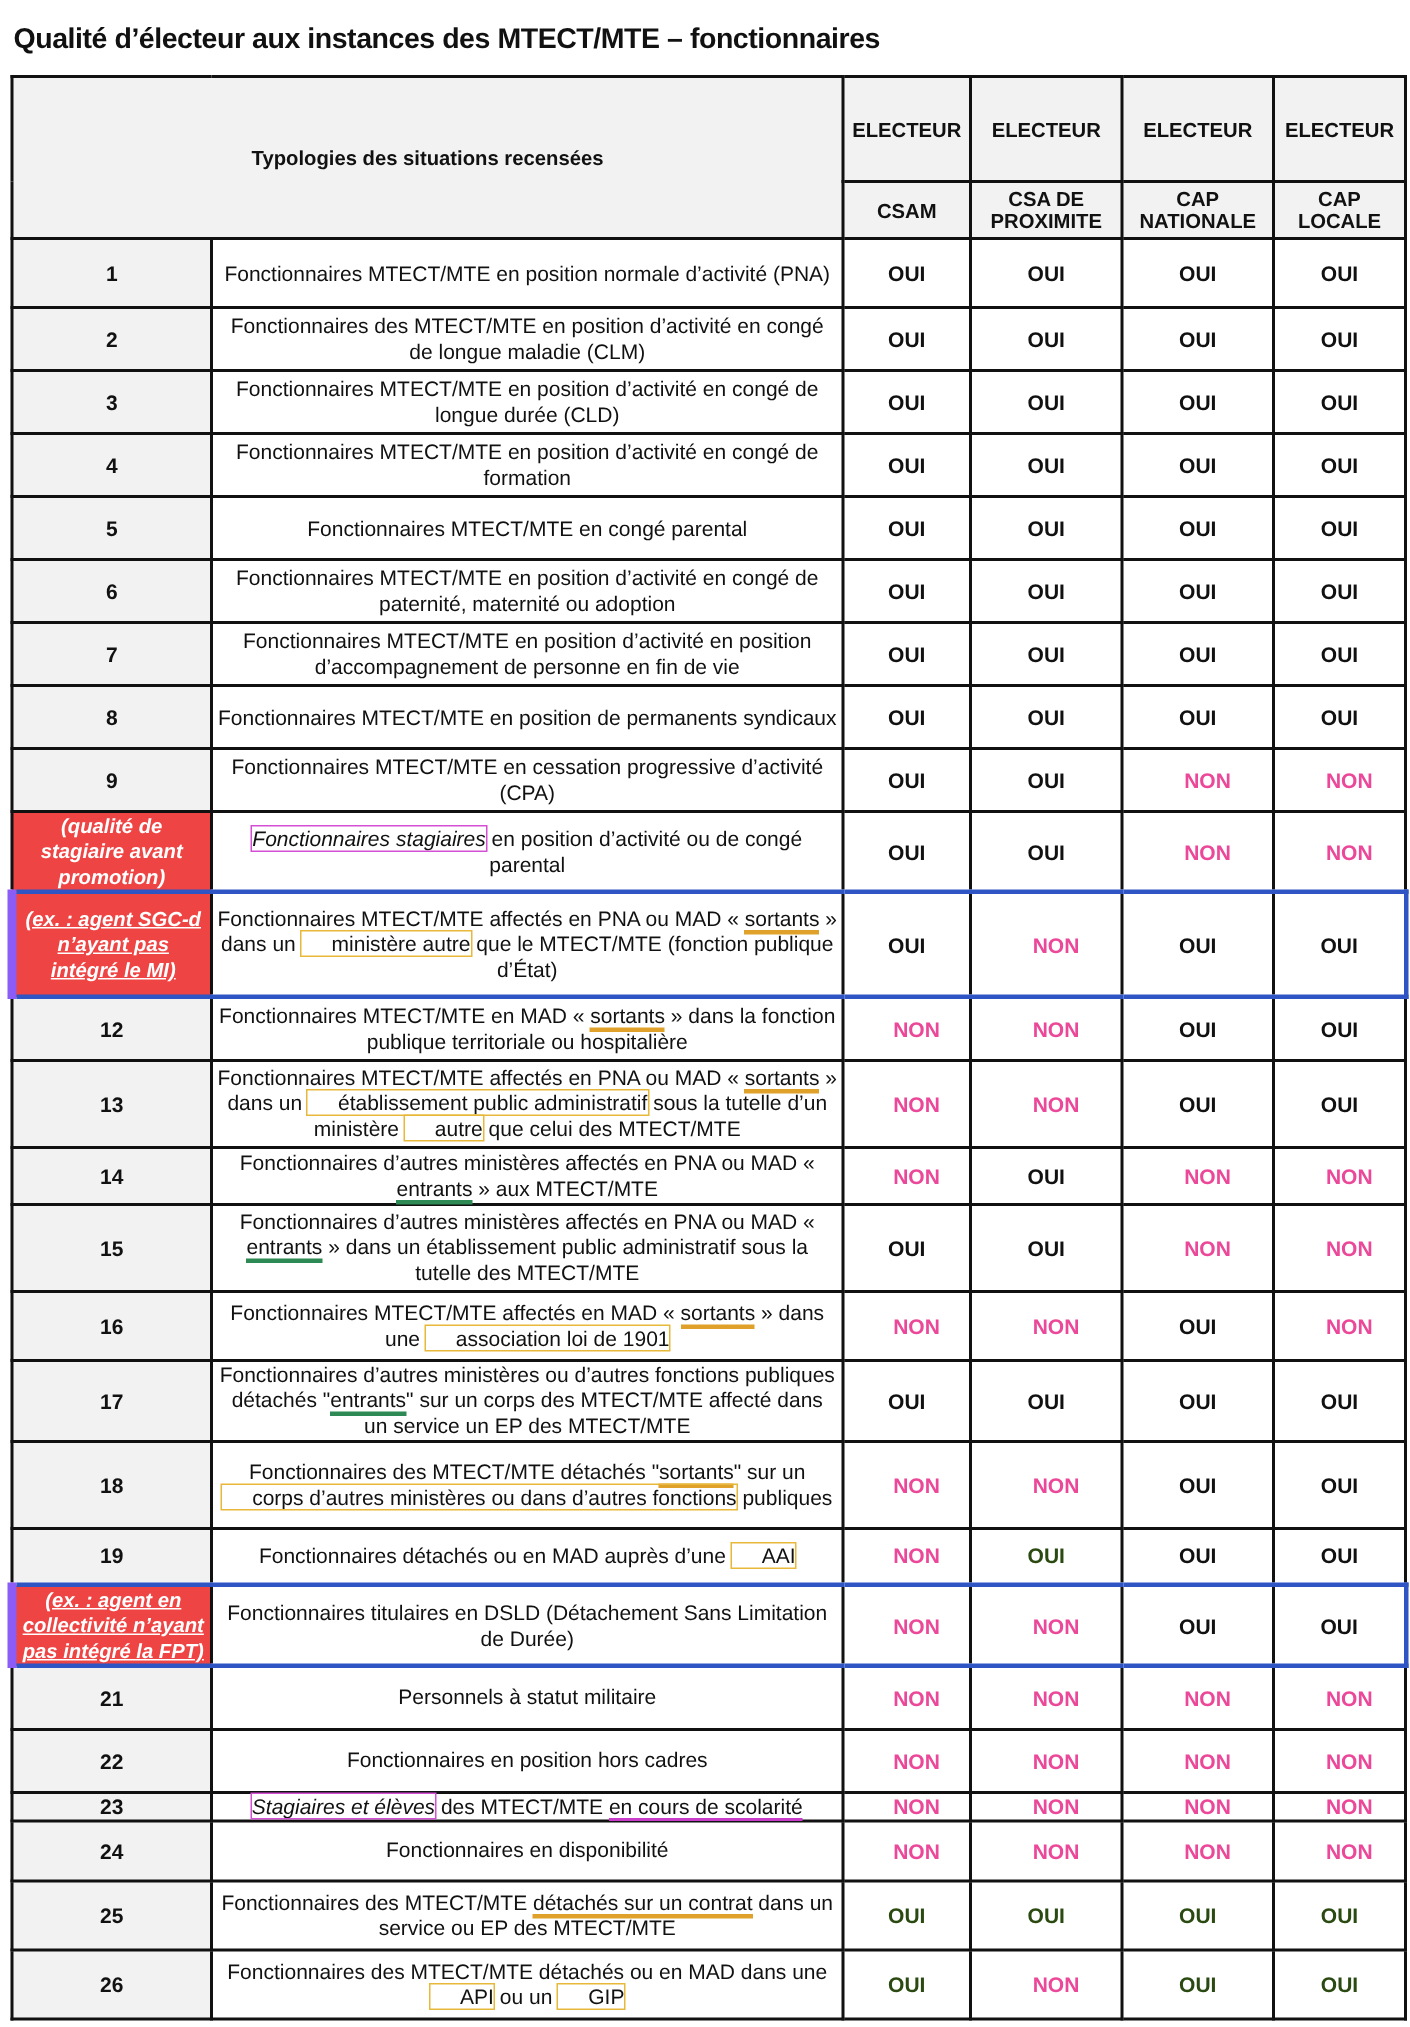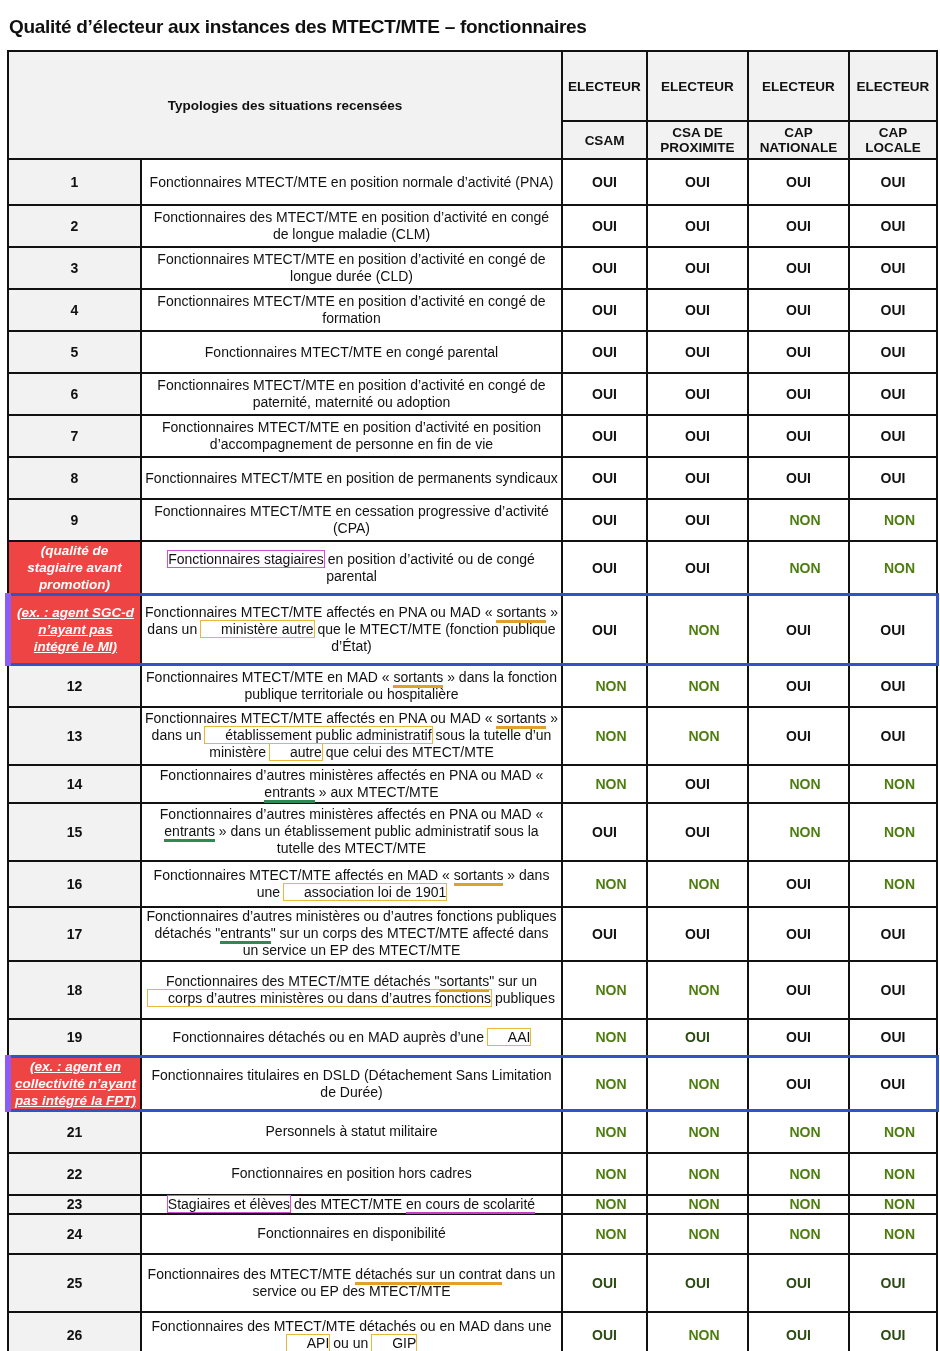--- a/index.html
+++ b/index.html
@@ -7,27 +7,27 @@
   .title{position:absolute;left:9px;top:16px;font-size:19px;font-weight:bold;letter-spacing:-0.3px;}
   table{position:absolute;left:5px;top:50px;border-collapse:collapse;table-layout:fixed;width:929px;}
   td,th{border:2px solid #111;text-align:center;vertical-align:middle;padding:0 3px;}
   th{background:#f2f2f2;font-weight:bold;font-size:13.5px;}
   .hrow1{height:70px;}
   .hrow2{height:38px;}
   .num{background:#f2f2f2;font-weight:bold;font-size:14px;}
   .desc{font-size:14px;line-height:17px;}
   .val{font-weight:bold;font-size:14px;}
   .oui{color:#111;}
-  .non{color:#4d7c0f;padding-left:16px;}
+  .non{color:#ec4899;padding-left:16px;}
   .green{color:#2b4a12;}
   .note{background:#ef4444;color:#fff;font-style:italic;font-weight:bold;font-size:13.5px;line-height:17px;}
   tr.blue td{border-top:3px solid #2f55c4;border-bottom:3px solid #2f55c4;}
   tr.blue td:first-child{border-left:6px solid #8b5cf6;text-decoration:underline;}
   tr.blue td:last-child{border-right:3px solid #2f55c4;}
-  .hl-pink{outline:1.5px solid #d44fd4;outline-offset:0;}
+  .hl-pink{outline:1.5px solid #d44fd4;outline-offset:0;font-style:italic;}
   .hl-gold{outline:1.5px solid #e8b83a;padding-left:20px;}
   .ul-gold{border-bottom:3px solid #e0a12b;}
   .ul-green{border-bottom:3px solid #2e8a55;}
   .ul-pink{border-bottom:2px solid #c93bc9;}
 </style>
 </head>
 <body>
 
 <div class="title">Qualité d’électeur aux instances des MTECT/MTE – fonctionnaires</div>
 
@@ -241,21 +241,21 @@
         <td class="val non">NON</td>
       </tr>
       <tr style="height: 40px;">
         <td class="num">24</td>
         <td class="desc">Fonctionnaires en disponibilité</td>
         <td class="val non">NON</td>
         <td class="val non">NON</td>
         <td class="val non">NON</td>
         <td class="val non">NON</td>
       </tr>
-      <tr style="height: 58px;">
+      <tr style="height: 46px;">
         <td class="num">25</td>
         <td class="desc"><span>Fonctionnaires des MTECT/MTE </span><span class="ul-gold">détachés sur un contrat</span><span> dans un service ou EP des MTECT/MTE</span></td>
         <td class="val green">OUI</td>
         <td class="val green">OUI</td>
         <td class="val green">OUI</td>
         <td class="val green">OUI</td>
       </tr>
       <tr style="height: 46px;">
         <td class="num">26</td>
         <td class="desc"><span>Fonctionnaires des MTECT/MTE détachés ou en MAD dans une </span><span class="hl-gold">API</span><span> ou un </span><span class="hl-gold">GIP</span></td>

